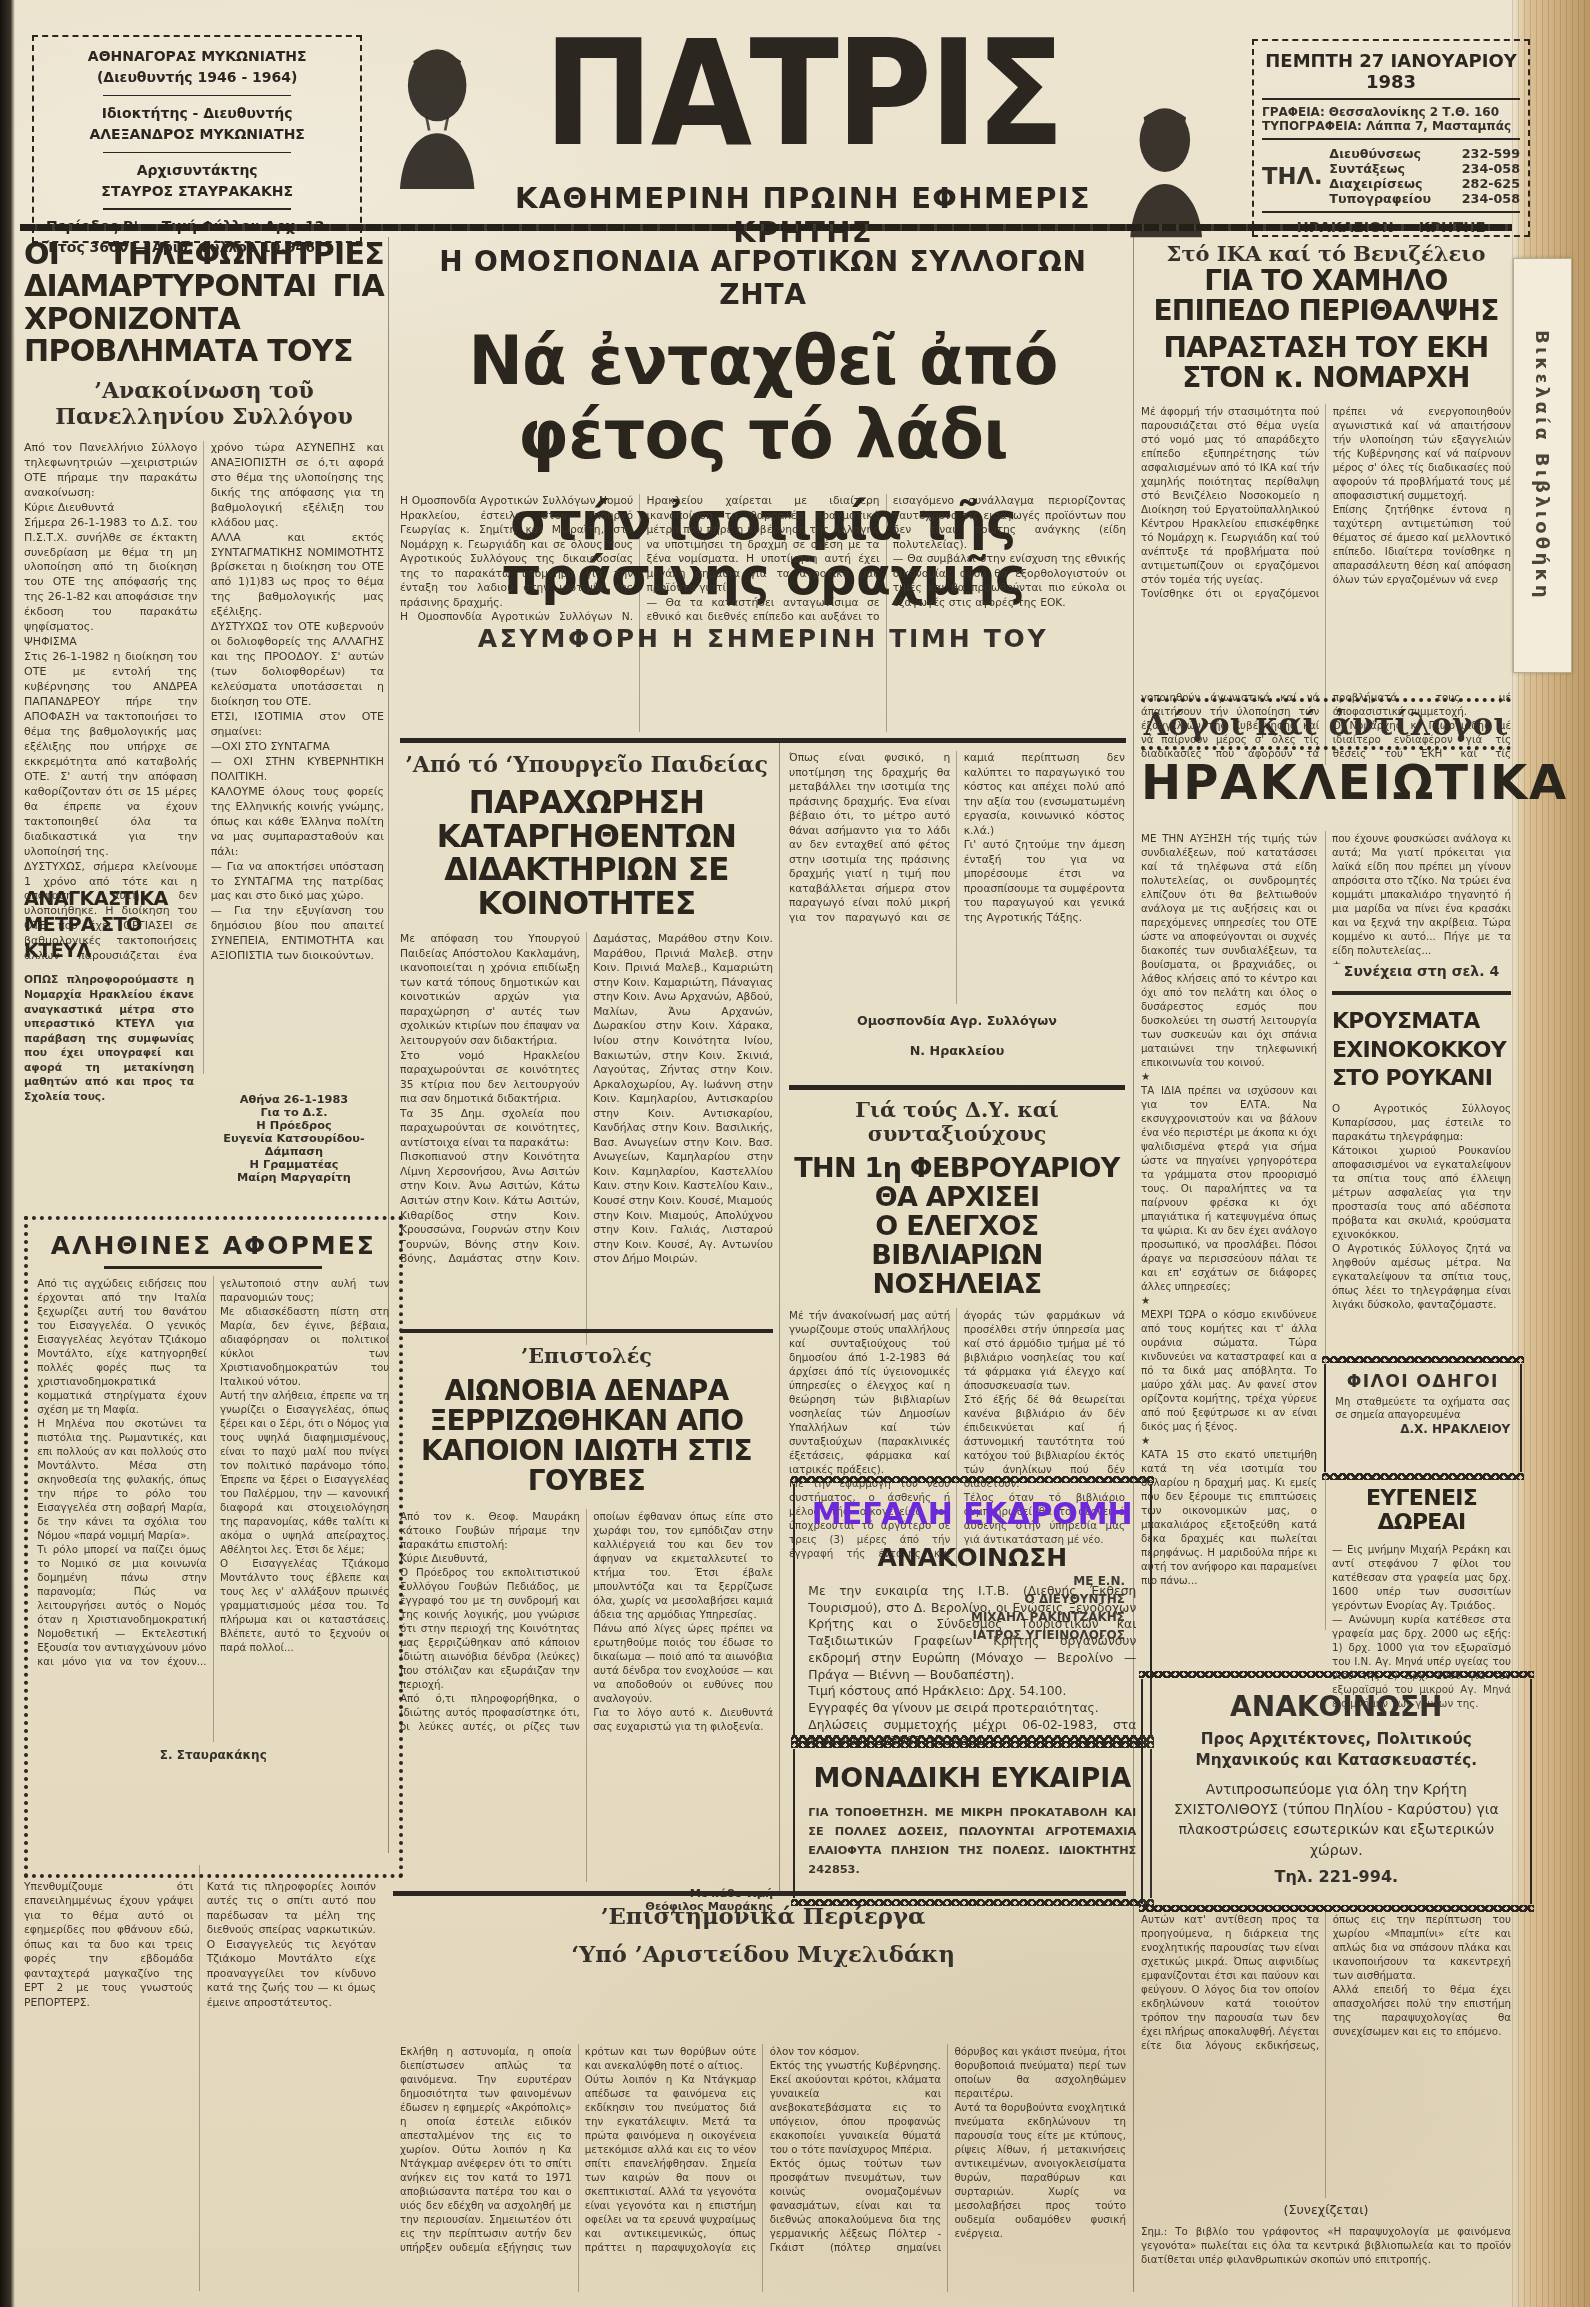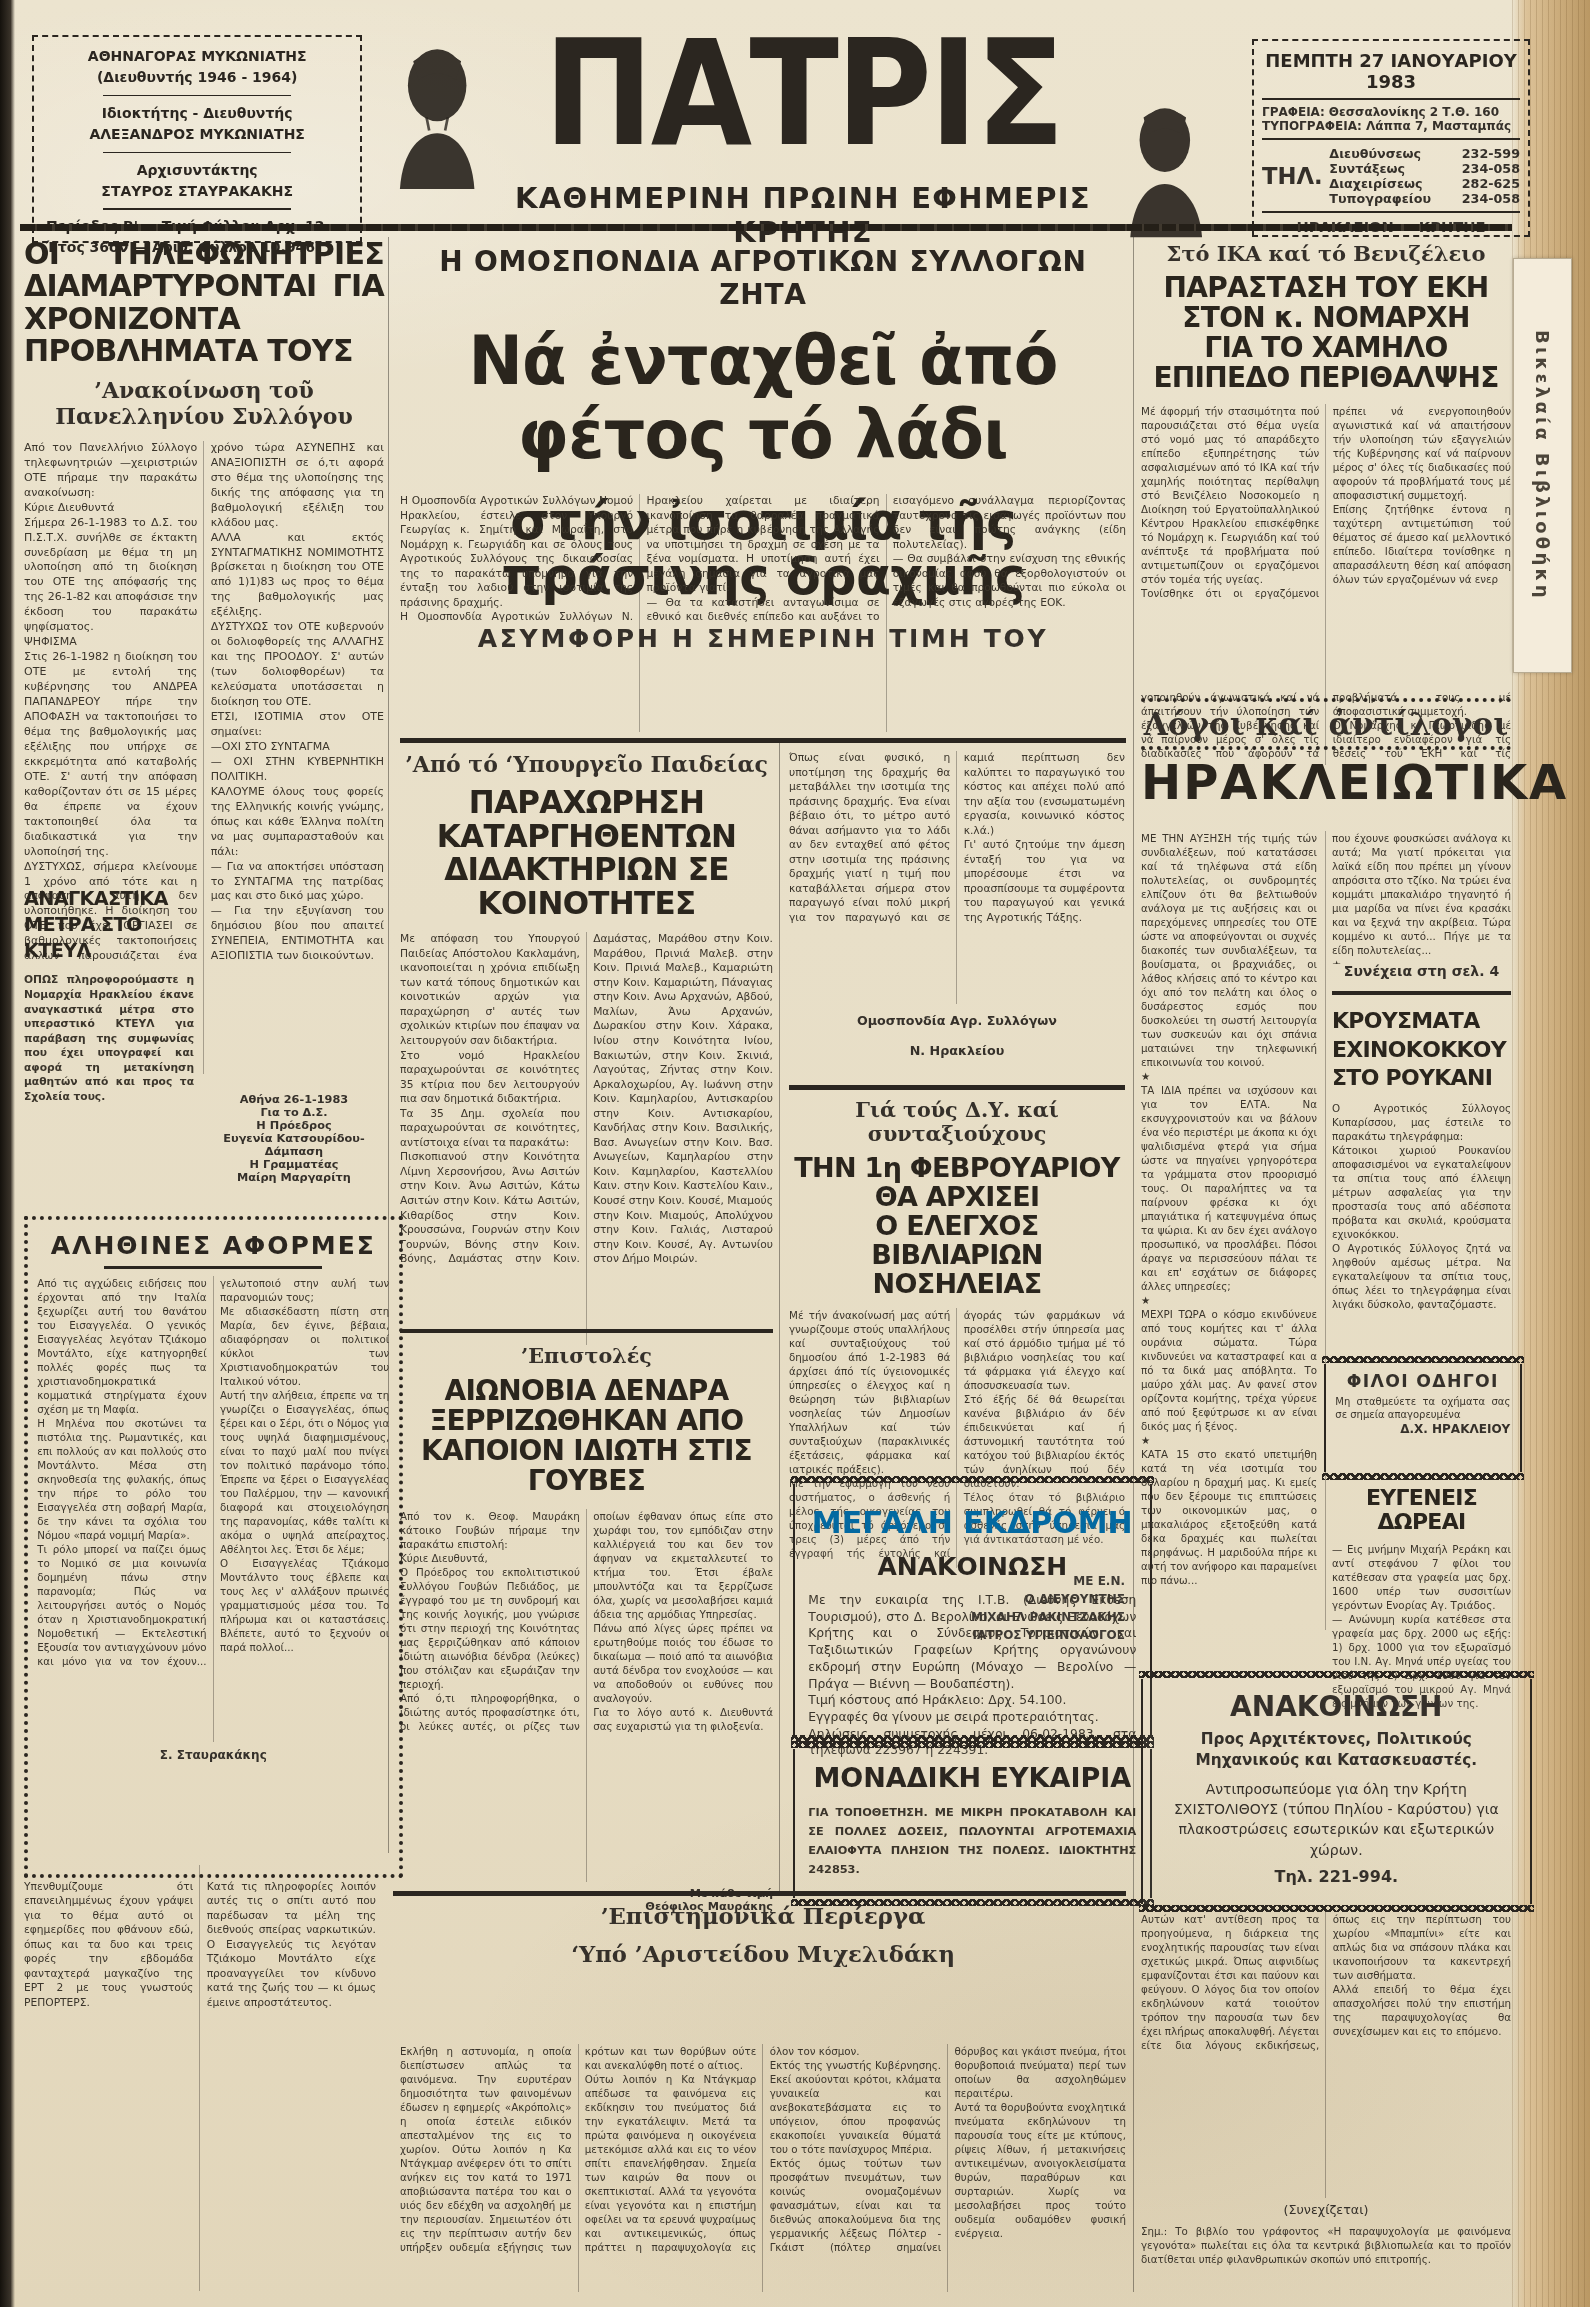--- a/index.html
+++ b/index.html
@@ -209,21 +209,21 @@
 Τέλος όταν τό βιβλιάριο συμπληρωθεί θά τό φέρνει ό άσθενής στήν ύπηρεσία μας γιά άντικατάσταση μέ νέο.</div>
   <div style="text-align:right;margin-top:4px;font-weight:bold;font-size:12px;line-height:1.5;">
     <div>ΜΕ Ε.Ν.</div>
     <div>Ο ΔΙΕΥΘΥΝΤΗΣ</div>
     <div>ΜΙΧΑΗΛ ΡΑΚΙΝΤΖΑΚΗΣ</div>
     <div>ΙΑΤΡΟΣ ΥΓΙΕΙΝΟΛΟΓΟΣ</div>
   </div>
 </div>
 
 <div class="abs zzbox" style="left:793px;top:1484px;width:328px;height:240px;padding:5.3px 13.3px;">
-  <div class="center" style="font-size:30px;font-weight:900;margin-top:16px;color:#0369a1;">ΜΕΓΑΛΗ ΕΚΔΡΟΜΗ</div>
+  <div class="center" style="font-size:30px;font-weight:900;margin-top:7px;color:#6d28d9;">ΜΕΓΑΛΗ ΕΚΔΡΟΜΗ</div>
   <div class="center" style="font-size:25px;font-weight:900;margin-top:12px;color:#2b2620;">ΑΝΑΚΟΙΝΩΣΗ</div>
   <div class="body-text" style="font-size:12.3px;margin-top:10.7px;">Με την ευκαιρία της Ι.Τ.Β. (Διεθνής Έκθεση Τουρισμού), στο Δ. Βερολίνο, οι Ενώσεις Ξενοδόχων Κρήτης και ο Σύνδεσμος Τουριστικών και Ταξιδιωτικών Γραφείων Κρήτης οργανώνουν εκδρομή στην Ευρώπη (Μόναχο — Βερολίνο — Πράγα — Βιέννη — Βουδαπέστη).
 Τιμή κόστους από Ηράκλειο: Δρχ. 54.100.
 Εγγραφές θα γίνουν με σειρά προτεραιότητας.
 Δηλώσεις συμμετοχής μέχρι 06-02-1983,  στα τηλέφωνα 223967 ή 224391.</div>
 </div>
 
 <div class="abs zzbox" style="left:793px;top:1749px;width:328px;height:141px;padding:4px 13.3px;">
   <div class="center" style="font-size:27px;font-weight:900;margin-top:9.3px;color:#2b2620;">ΜΟΝΑΔΙΚΗ ΕΥΚΑΙΡΙΑ</div>
   <div class="body-text" style="font-size:11.3px;margin-top:9.3px;font-weight:bold;line-height:1.7;">ΓΙΑ ΤΟΠΟΘΕΤΗΣΗ.  ΜΕ ΜΙΚΡΗ ΠΡΟΚΑΤΑΒΟΛΗ ΚΑΙ ΣΕ ΠΟΛΛΕΣ ΔΟΣΕΙΣ, ΠΩΛΟΥΝΤΑΙ ΑΓΡΟΤΕΜΑΧΙΑ  ΕΛΑΙΟΦΥΤΑ ΠΛΗΣΙΟΝ ΤΗΣ ΠΟΛΕΩΣ.  ΙΔΙΟΚΤΗΤΗΣ 242853.</div>
@@ -238,22 +238,22 @@
 Ο Πρόεδρος του εκπολιτιστικού Συλλόγου Γουβών Πεδιάδος, με έγγραφό του με τη συνδρομή και της κοινής λογικής, μου γνώρισε ότι στην περιοχή της Κοινότητας μας ξερριζώθηκαν από κάποιον ιδιώτη αιωνόβια δένδρα (λεύκες) που στόλιζαν και εξωράιζαν την περιοχή.
 Από ό,τι πληροφορήθηκα, ο ιδιώτης αυτός προφασίστηκε ότι, οι λεύκες αυτές, οι ρίζες των οποίων έφθαναν όπως είπε στο χωράφι του, τον εμπόδιζαν στην καλλιέργειά του και δεν τον άφηναν να εκμεταλλευτεί το κτήμα του. Έτσι έβαλε μπουλντόζα και τα ξερρίζωσε όλα, χωρίς να μεσολαβήσει καμιά άδεια της αρμόδιας Υπηρεσίας.
 Πάνω από λίγες ώρες πρέπει να ερωτηθούμε ποιός του έδωσε το δικαίωμα — ποιό από τα αιωνόβια αυτά δένδρα τον ενοχλούσε — και να αποδοθούν οι ευθύνες που αναλογούν.
 Για το λόγο αυτό κ. Διευθυντά σας ευχαριστώ για τη φιλοξενία.</div>
   <div class="sig" style="font-size:11.3px;text-align:right;margin-top:5.3px;">Με κάθε τιμή
 Θεόφιλος Μαυράκης</div>
 </div>
 
 <div class="abs" style="left:1141px;top:241px;width:370px;">
   <div class="kicker-serif" style="font-size:21px;">Στό ΙΚΑ καί τό Βενιζέλειο</div>
+  <div class="hl center" style="font-size:28px;">ΓΙΑ ΤΟ ΧΑΜΗΛΟ ΕΠΙΠΕΔΟ ΠΕΡΙΘΑΛΨΗΣ</div>
   <div class="hl center" style="font-size:28px;margin-top:6.7px;">ΠΑΡΑΣΤΑΣΗ ΤΟΥ ΕΚΗ ΣΤΟΝ κ. ΝΟΜΑΡΧΗ</div>
-  <div class="hl center" style="font-size:28px;">ΓΙΑ ΤΟ ΧΑΜΗΛΟ ΕΠΙΠΕΔΟ ΠΕΡΙΘΑΛΨΗΣ</div>
   <div class="body-text cols2" style="margin-top:10.7px;height:286px;overflow:hidden;font-size:10.3px;">Μέ άφορμή τήν στασιμότητα πού παρουσιάζεται στό θέμα υγεία στό νομό μας τό απαράδεχτο επίπεδο εξυπηρέτησης τών ασφαλισμένων από τό ΙΚΑ καί τήν χαμηλής ποιότητας περίθαλψη στό Βενιζέλειο Νοσοκομείο η Διοίκηση τού Εργατοϋπαλληλικού Κέντρου Ηρακλείου επισκέφθηκε τό Νομάρχη κ. Γεωργιάδη καί τού ανέπτυξε τά προβλήματα πού αντιμετωπίζουν οι εργαζόμενοι στόν τομέα τής υγείας.
 Τονίσθηκε ότι οι εργαζόμενοι πρέπει νά ενεργοποιηθούν αγωνιστικά καί νά απαιτήσουν τήν υλοποίηση τών εξαγγελιών τής Κυβέρνησης καί νά παίρνουν μέρος σ' όλες τίς διαδικασίες πού αφορούν τά προβλήματά τους μέ αποφασιστική συμμετοχή.
 Επίσης ζητήθηκε έντονα η ταχύτερη αντιμετώπιση τού θέματος σέ άμεσο καί μελλοντικό επίπεδο. Ιδιαίτερα τονίσθηκε η απαρασάλευτη θέση καί απόφαση όλων τών εργαζομένων νά ενερ</div>
   <div class="body-text cols2" style="height:75px;overflow:hidden;font-size:10.3px;">γοποιηθούν άγωνιστικά καί νά άπαιτήσουν τήν ύλοποίηση τών έξαγγελιών τής Κυβέρνησης καί νά παίρνουν μέρος σ' όλες τίς διαδικασίες πού άφορούν τά προβλήματά τους μέ άποφασιστική συμμετοχή.
 Ο Νομάρχης κ. Γεωργιάδης μέ ιδιαίτερο ενδιαφέρον γιά τίς θέσεις τού ΕΚΗ καί τίς εξαγγελίες (έδωσε αμέσως εντολή) νά προωθηθέι τό θέμα. Θά καλέσει τήν Διοίκηση τού ΕΚΗ σέ νέα σύσκεψη γιά τό Βενιζέλειο πού πρέπει νά λειτουργήσει σωστά.
 Επίσης ενημέρωσε έντονα ότι θά πραγματοποιηθούν επαφές μέ τούς αρμόδιους φορείς καί θά οργανωθεί κοινή σύσκεψη ώστε καί οι παραπέρα ενέργειες τού ΕΚΗ θά κριθούν άπό τή συμφωνία τών λύσεων πού δοθούν μέ τά συμφέροντα τών έργαζομένων.</div>
 </div>
 
 <div class="abs" style="left:1141px;top:698px;width:370px;">
   <div style="border-top:4.7px dotted #2b2620;border-bottom:4.7px dotted #2b2620;padding:4px 0;">

